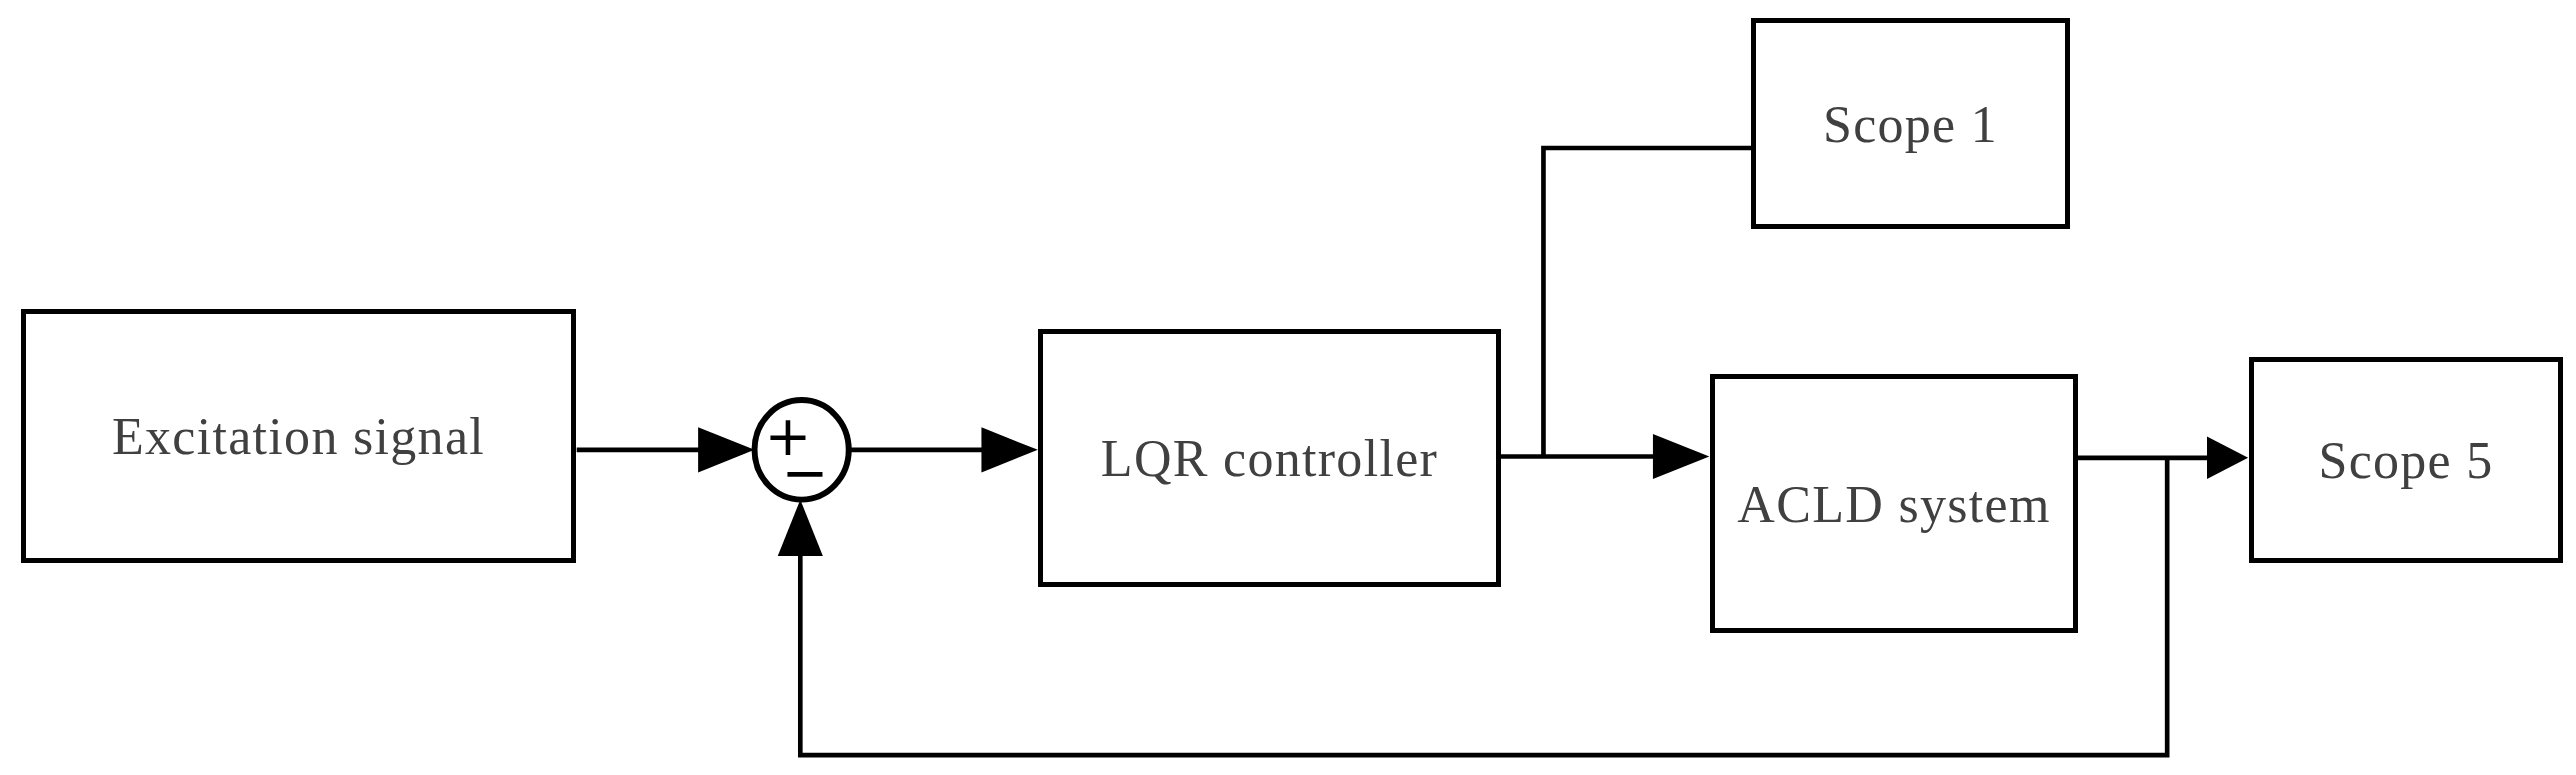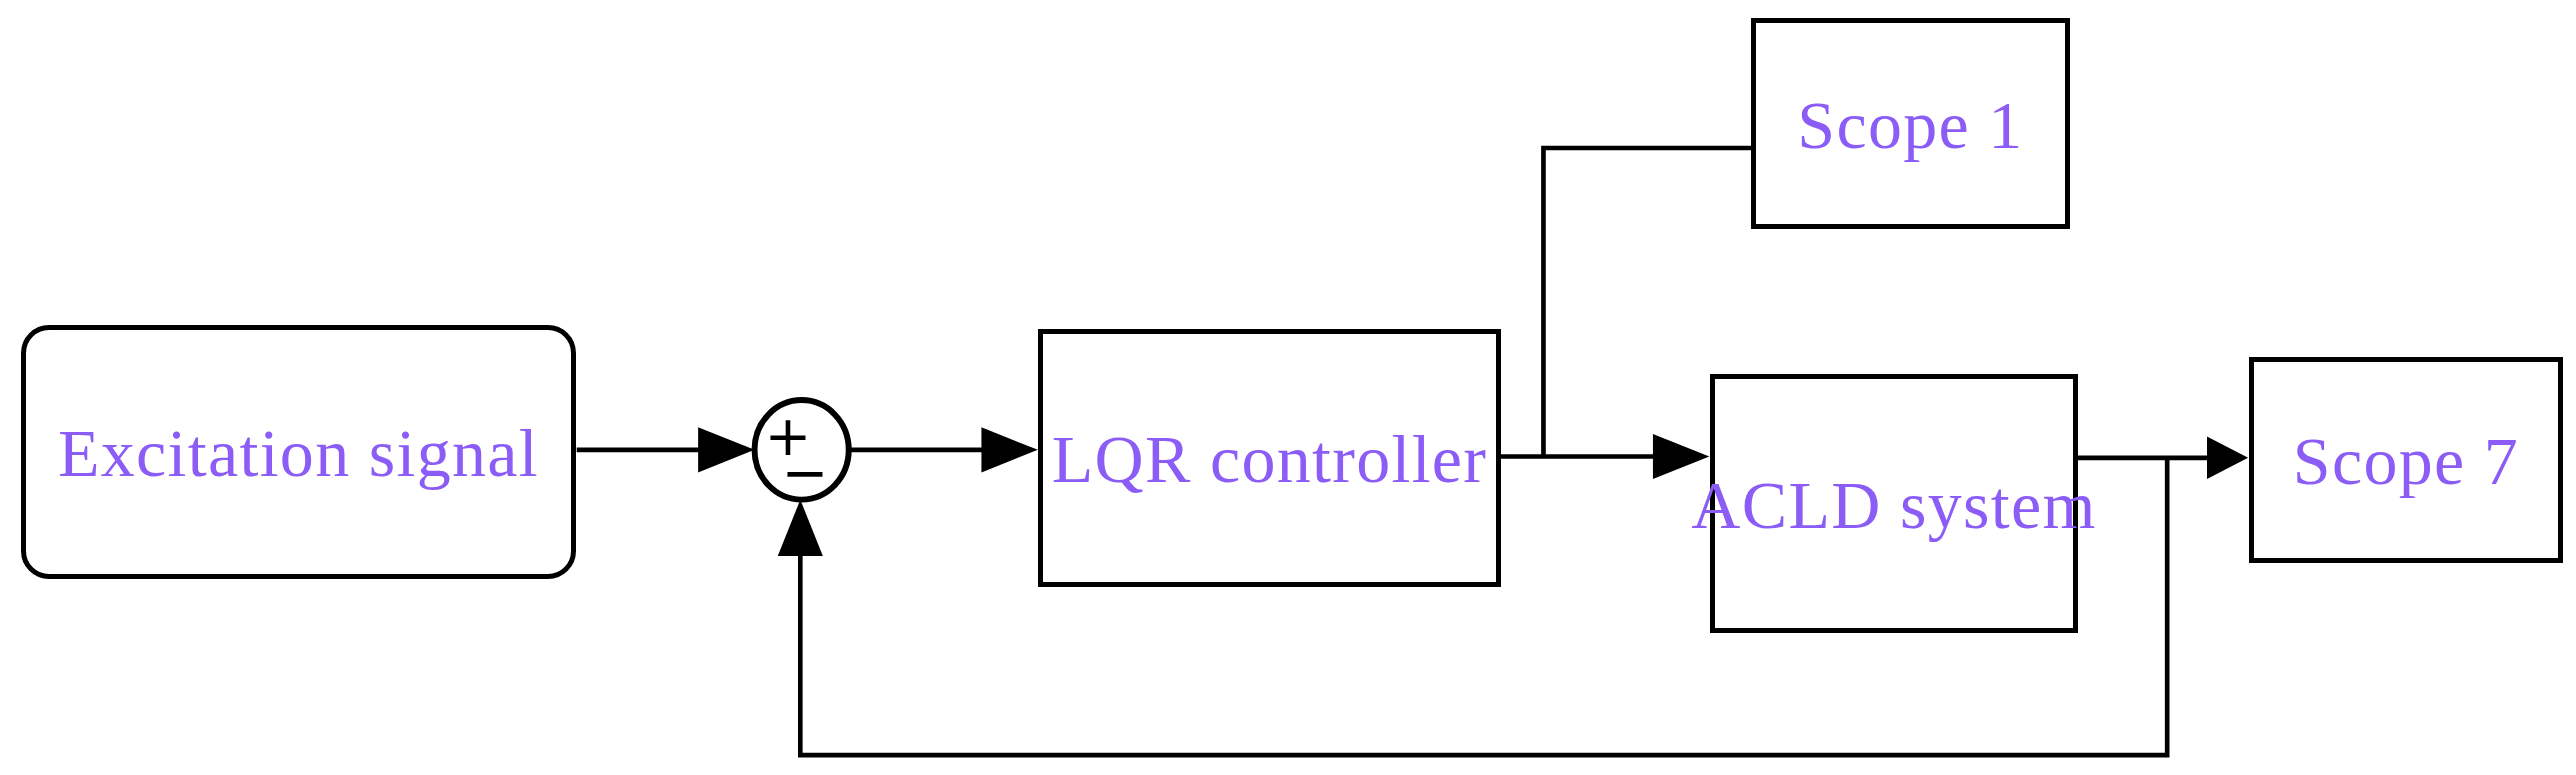--- a/index.html
+++ b/index.html
@@ -23,29 +23,29 @@
   .block {
     position: absolute;
     box-sizing: border-box;
     border: 5.3px solid #000000;
     background: #ffffff;
     display: flex;
     align-items: center;
     justify-content: center;
   }
   .block-label {
-    font-size: 68px;
+    font-size: 52px;
     letter-spacing: 1.3px;
     white-space: nowrap;
-    color: #8b5cf6;
+    color: #404040;
     line-height: 1;
     transform: translateY(1.3px);
   }
   
-  #block-excitation { left: 21px;   top: 325px; width: 555px; height: 254px; border-radius: 28px; }
+  #block-excitation { left: 21px;   top: 309px; width: 555px; height: 254px; }
   #block-lqr        { left: 1038px; top: 329px; width: 463px; height: 258px; }
   #block-acld       { left: 1710px; top: 327px; width: 368px; height: 259px; margin-top: 47px; }
   #block-scope1     { left: 1751px; top: 18px;  width: 319px; height: 211px; }
   #block-scope2     { left: 2249px; top: 357px; width: 314px; height: 206px; }
 
   .sum-sign {
     position: absolute;
     transform: translate(-50%, -50%);
     font-family: "DejaVu Sans", sans-serif;
     font-size: 56px;
@@ -92,20 +92,20 @@
 
   <div class="block" id="block-acld">
     <span class="block-label">ACLD system</span>
   </div>
 
   <div class="block" id="block-scope1">
     <span class="block-label">Scope 1</span>
   </div>
 
   <div class="block" id="block-scope2">
-    <span class="block-label">Scope 7</span>
+    <span class="block-label">Scope 5</span>
   </div>
 
   <span class="sum-sign" id="sum-plus">+</span>
   <span class="sum-sign" id="sum-minus">−</span>
 
 </div>
 
 
 </body></html>

